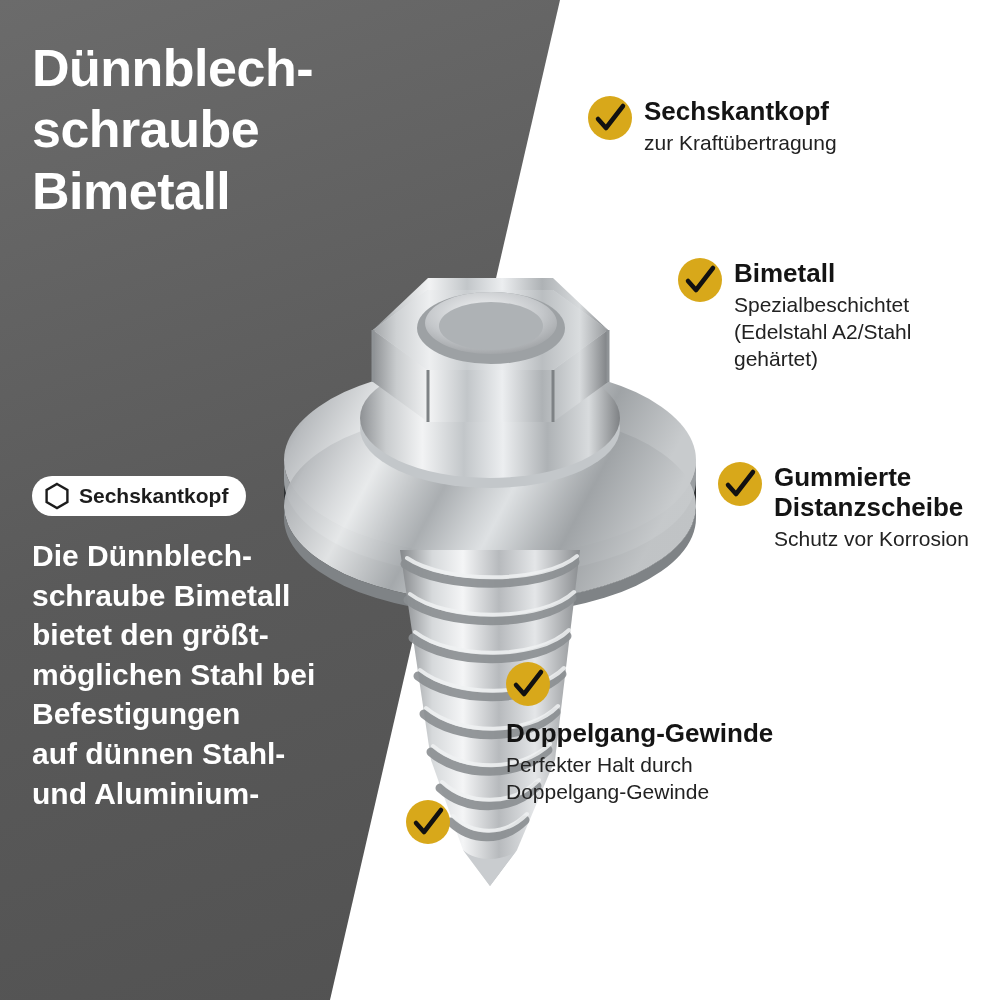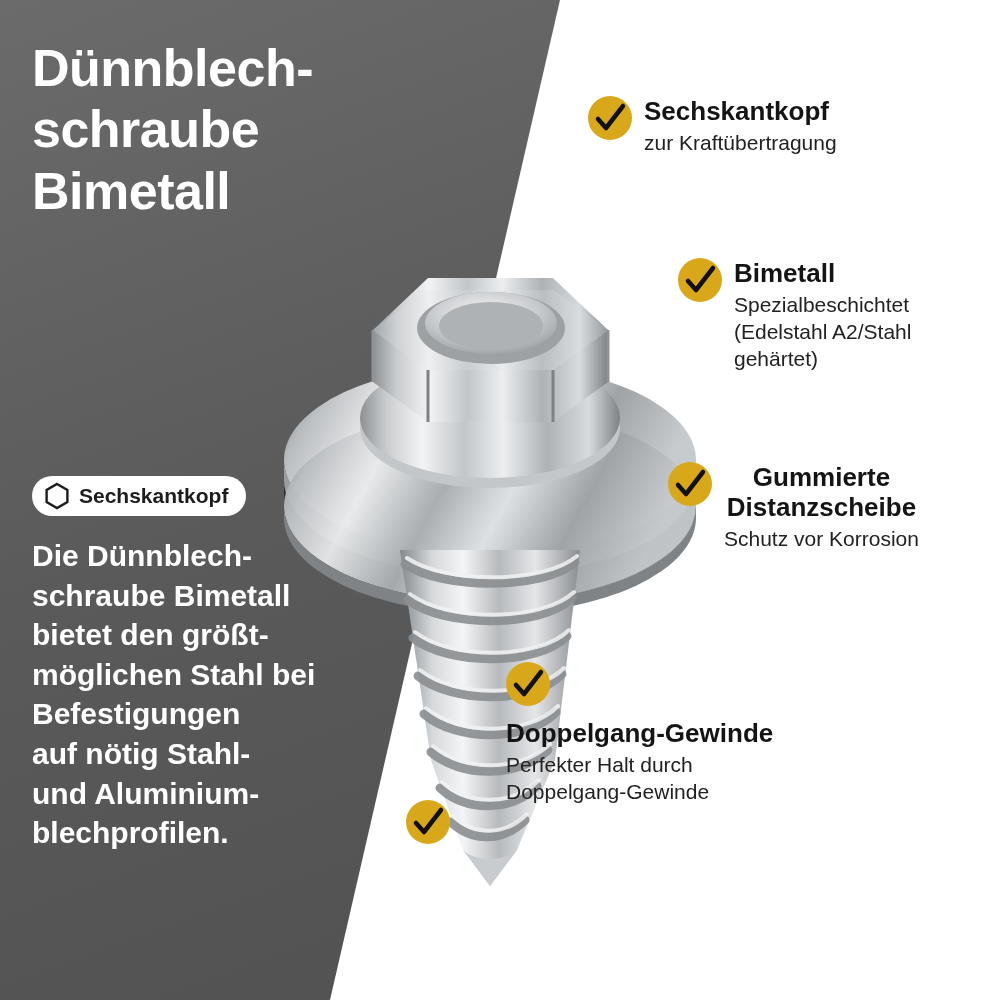--- a/index.html
+++ b/index.html
@@ -127,21 +127,21 @@
   .callout-sub {
     font-size: 21px;
     color: #222222;
     line-height: 1.28;
     margin-top: 3px;
   }
   .callout-sub .line { display: block; white-space: nowrap; }
 
   .c-hex   { left: 588px; top: 96px; }
   .c-bi    { left: 678px; top: 258px; }
-  .c-gum   { left: 668px; top: 462px; text-align: center; }
+  .c-gum   { left: 718px; top: 462px; }
   .c-doppel{ left: 506px; top: 662px; flex-direction: column; }
   .c-spitz { left: 406px; top: 800px; }
 </style>
 </head>
 <body>
 
 <div id="stage">
 
   <div class="bg-white"></div>
   <div class="bg-dark-grad"></div>
@@ -252,23 +252,22 @@
     </svg>
     <span class="badge-label">Sechskantkopf</span>
   </div>
 
   <div class="body-text">
     <span class="line">Die Dünnblech-</span>
     <span class="line">schraube Bimetall</span>
     <span class="line">bietet den größt-</span>
     <span class="line">möglichen Stahl bei</span>
     <span class="line">Befestigungen</span>
-    <span class="line">auf nötig Stahl-</span>
+    <span class="line">auf dünnen Stahl-</span>
     <span class="line">und Aluminium-</span>
-    <span class="line">blechprofilen.</span>
   </div>
 
   <div class="callout c-hex">
     <div class="check-wrap">
       <div class="check-dot"></div>
       <svg class="check-mark" width="44" height="44" viewBox="0 0 44 44" xmlns="http://www.w3.org/2000/svg">
         <path d="M10 23 L18 32 L35 10" fill="none" stroke="#111111" stroke-width="4.5" stroke-linecap="round" stroke-linejoin="round"></path>
       </svg>
     </div>
     <div class="callout-text">

